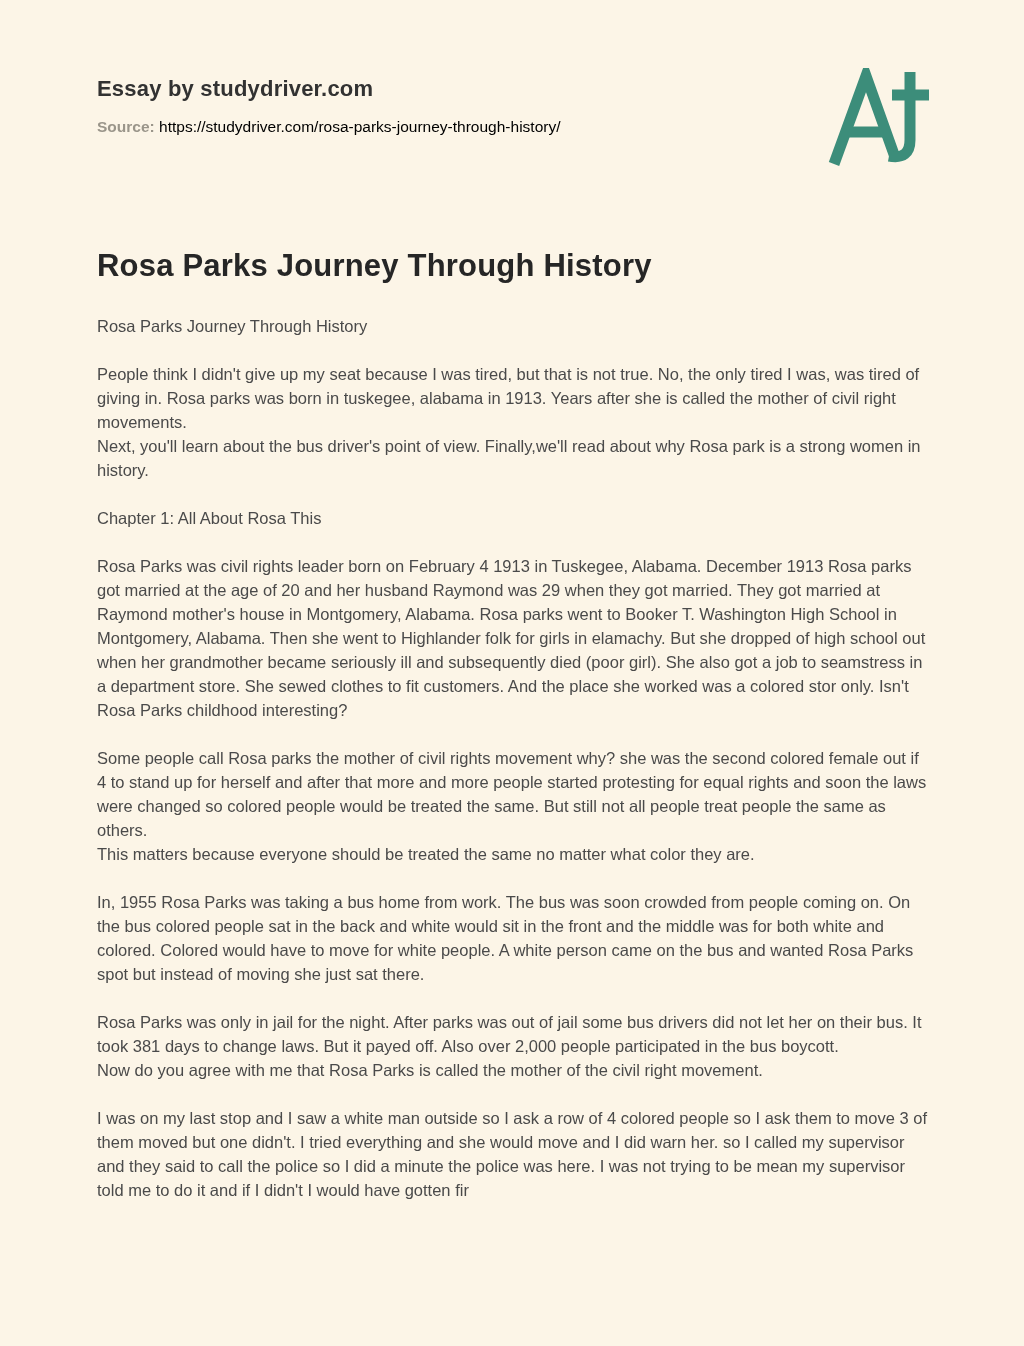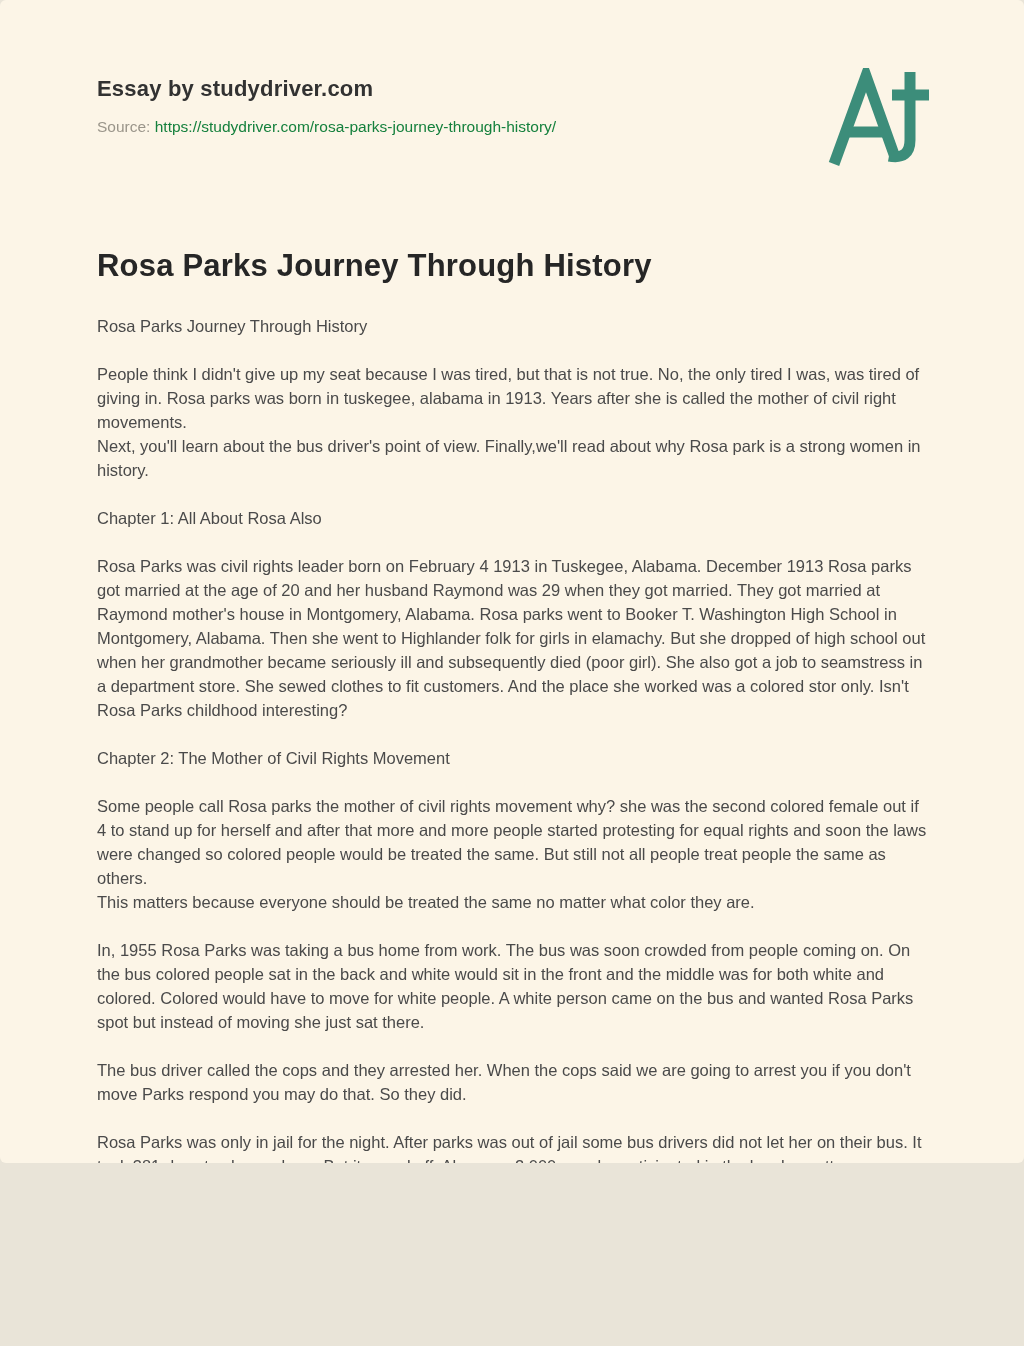--- a/index.html
+++ b/index.html
@@ -1,42 +1,41 @@
 <!DOCTYPE html>
 <html><head>
 <meta charset="utf-8">
 <style>
   * { margin: 0; padding: 0; box-sizing: border-box; }
   html, body { background: #e9e4d8; }
   .page {
     position: relative;
     width: 1024px;
-    height: 1163px;
+    height: 1346px;
     margin: 0 auto;
     background: #fcf5e7;
     overflow: hidden;
     font-family: "Liberation Sans", sans-serif;
-    border-radius: 6px;
   }
   .content { padding: 0 96px 0 97px; }
   .doc-header { position: relative; padding-top: 76px; }
   .byline {
     font-size: 22px;
     font-weight: 700;
     color: #323232;
     letter-spacing: 0.2px;
   }
   .source-line {
     margin-top: 16px;
     font-size: 15.5px;
     color: #9a958a;
   }
-  .source-label { color: #9a958a; }
+  .source-label { color: #9a958a; font-weight: bold; }
   .source-link {
-    color: #15803d;
+    color: #000000;
     text-decoration: none;
     cursor: pointer;
   }
   .logo {
     position: absolute;
     top: 68px;
     right: -8px;
     width: 110px;
     height: 100px;
   }
@@ -84,26 +83,24 @@
         </svg>
       </div>
     </header>
 
     <h1 class="article-title">Rosa Parks Journey Through History</h1>
 
     <main class="article-body">
         <p class="paragraph">Rosa Parks Journey Through History</p>
         <p class="paragraph">People think I didn't give up my seat because I was tired, but that is not true. No, the only tired I was, was tired of giving in. Rosa parks was born in tuskegee, alabama in 1913. Years after she is called the mother of civil right movements.
 Next, you'll learn about the bus driver's point of view. Finally,we'll read about why Rosa park is a strong women in history.</p>
-        <p class="paragraph">Chapter 1: All About Rosa Also</p>
+        <p class="paragraph">Chapter 1: All About Rosa This</p>
         <p class="paragraph">Rosa Parks was civil rights leader born on February 4 1913 in Tuskegee, Alabama. December 1913 Rosa parks got married at the age of 20 and her husband Raymond was 29 when they got married. They got married at Raymond mother's house in Montgomery, Alabama. Rosa parks went to Booker T. Washington High School in Montgomery, Alabama. Then she went to Highlander folk for girls in elamachy. But she dropped of high school out when her grandmother became seriously ill and subsequently died (poor girl). She also got a job to seamstress in a department store. She sewed clothes to fit customers. And the place she worked was a colored stor only. Isn't Rosa Parks childhood interesting?</p>
-        <p class="paragraph">Chapter 2: The Mother of Civil Rights Movement</p>
         <p class="paragraph">Some people call Rosa parks the mother of civil rights movement why? she was the second colored female out if 4 to stand up for herself and after that more and more people started protesting for equal rights and soon the laws were changed so colored people would be treated the same. But still not all people treat people the same as others.
 This matters because everyone should be treated the same no matter what color they are.</p>
         <p class="paragraph">In, 1955 Rosa Parks was taking a bus home from work. The bus was soon crowded from people coming on. On the bus colored people sat in the back and white would sit in the front and the middle was for both white and colored. Colored would have to move for white people. A white person came on the bus and wanted Rosa Parks spot but instead of moving she just sat there.</p>
-        <p class="paragraph">The bus driver called the cops and they arrested her. When the cops said we are going to arrest you if you don't move Parks respond you may do that. So they did.</p>
         <p class="paragraph">Rosa Parks was only in jail for the night. After parks was out of jail some bus drivers did not let her on their bus. It took 381 days to change laws. But it payed off. Also over 2,000 people participated in the bus boycott.
 Now do you agree with me that Rosa Parks is called the mother of the civil right movement.</p>
         <p class="paragraph">I was on my last stop and I saw a white man outside so I ask a row of 4 colored people so I ask them to move 3 of them moved but one didn't. I tried everything and she would move and I did warn her. so I called my supervisor and they said to call the police so I did a minute the police was here. I was not trying to be mean my supervisor told me to do it and if I didn't I would have gotten fir</p>
       </main>
 
   </div>
 </div>
 
 </body></html>

